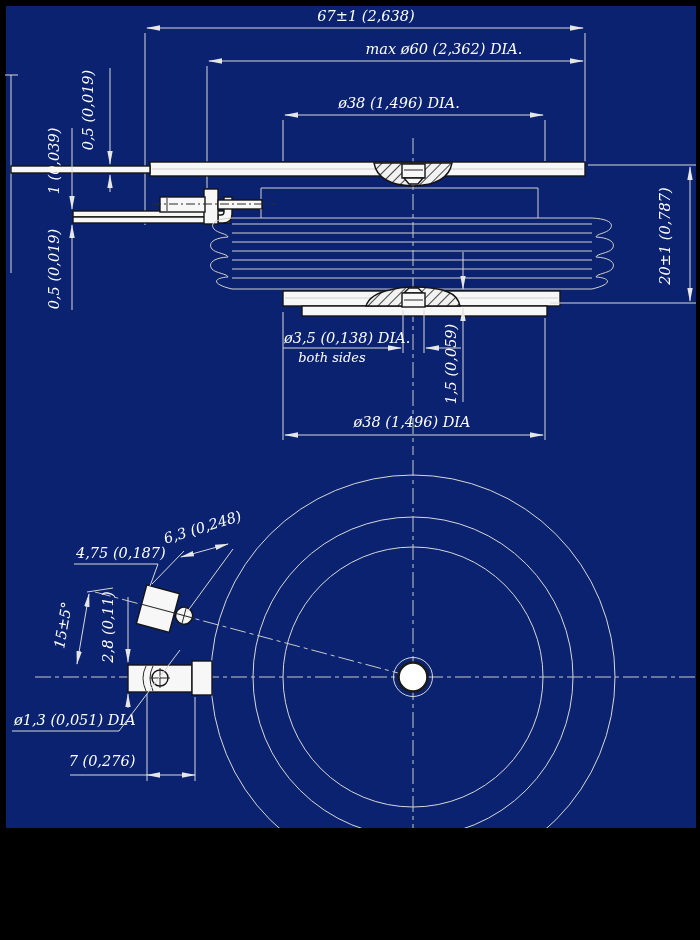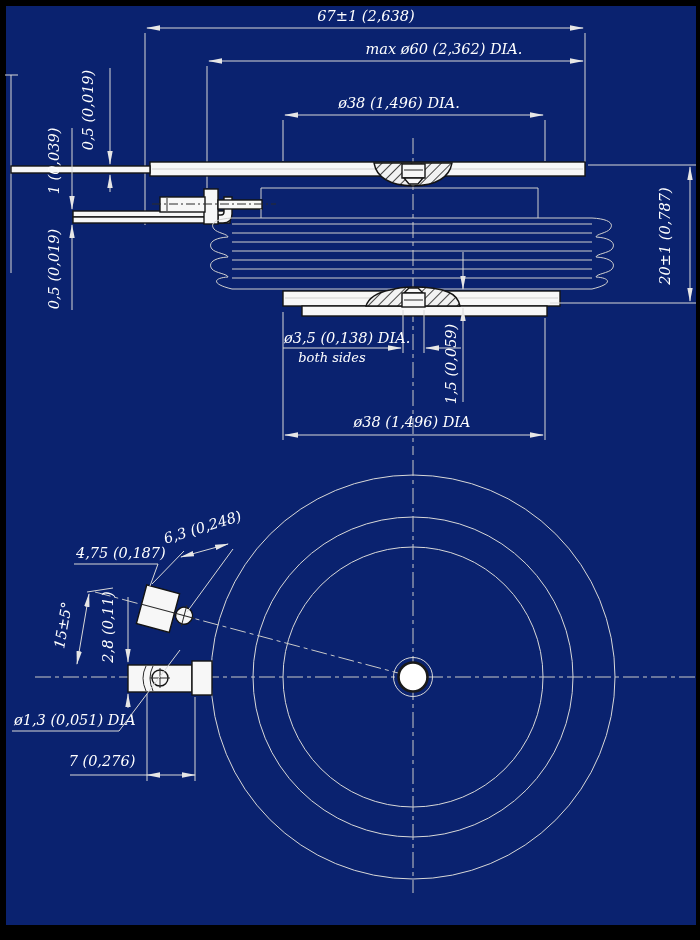--- a/index.html
+++ b/index.html
@@ -1,16 +1,16 @@
 <!DOCTYPE html>
 <html><head>
 <meta charset="utf-8">
 <style>
   html,body{margin:0;padding:0;background:#000;}
-  .page{position:relative;width:700px;height:940px;background:#4d7c0f;overflow:hidden;
+  .page{position:relative;width:700px;height:828px;background:#4d7c0f;overflow:hidden;
         font-family:"DejaVu Serif", serif;}
   svg{display:block;}
   .dimtext{fill:#ffffff;font-style:italic;font-size:14.5px;font-family:"DejaVu Serif",serif;}
   .dimtext.small{font-size:13px;}
   .thin{stroke:#d8d8d8;stroke-width:1;fill:none;}
   .center{stroke:#c9c9c9;stroke-width:1;fill:none;stroke-dasharray:16 4 4 4;}
   .outline{stroke:#141414;stroke-width:1.4;fill:#f7f7f7;}
   .bodyline{stroke:#cfcfcf;stroke-width:1;fill:none;}
   .darkline{stroke:#2a2a2a;stroke-width:1;fill:none;}
 </style>

